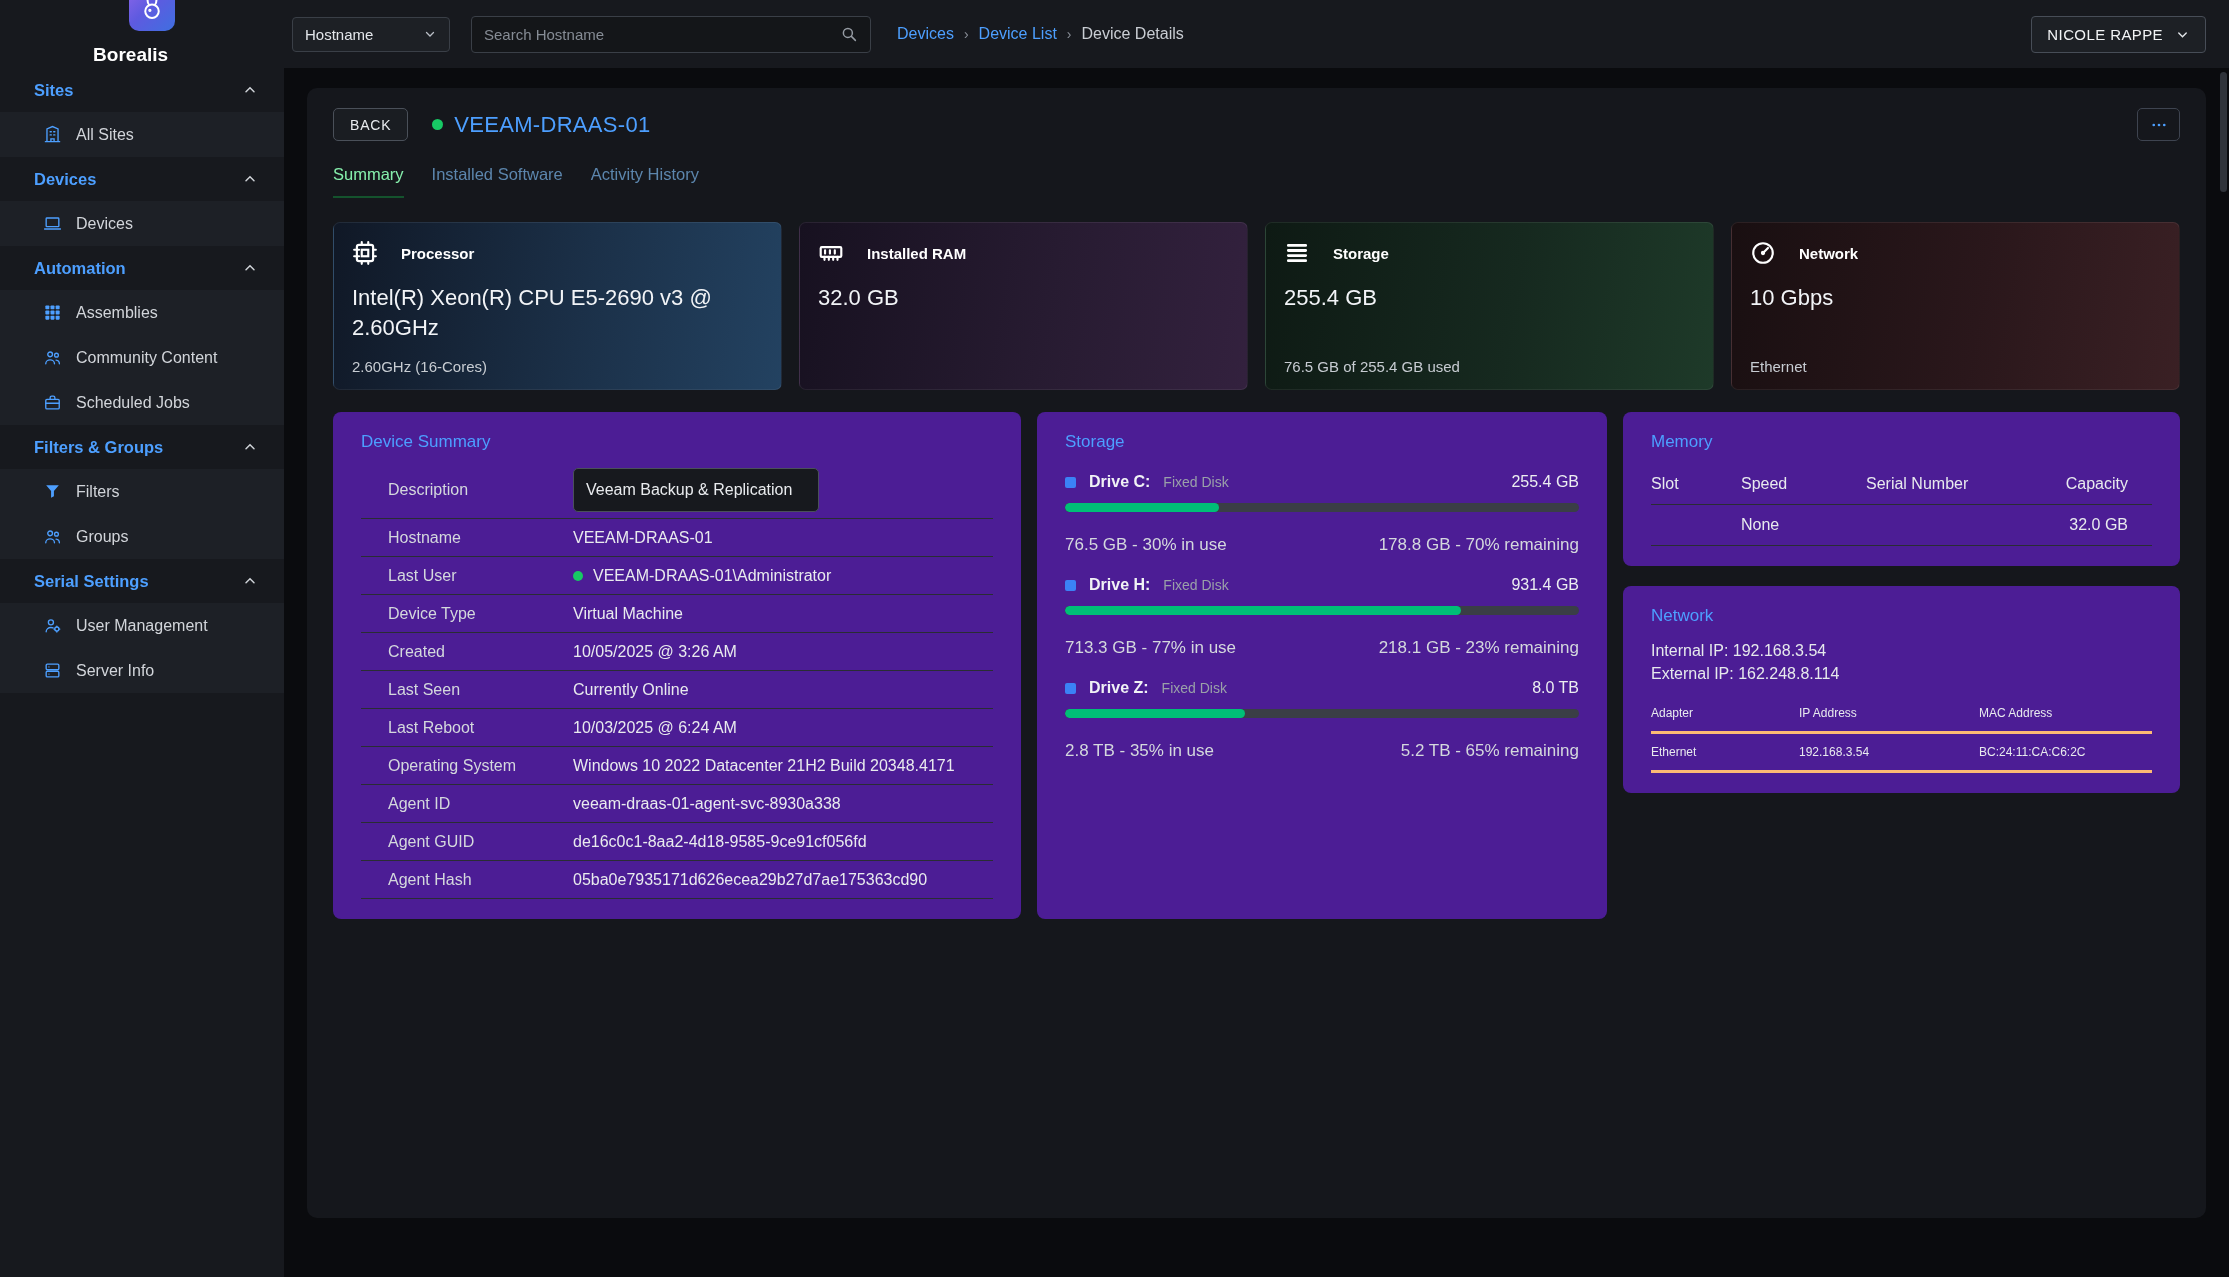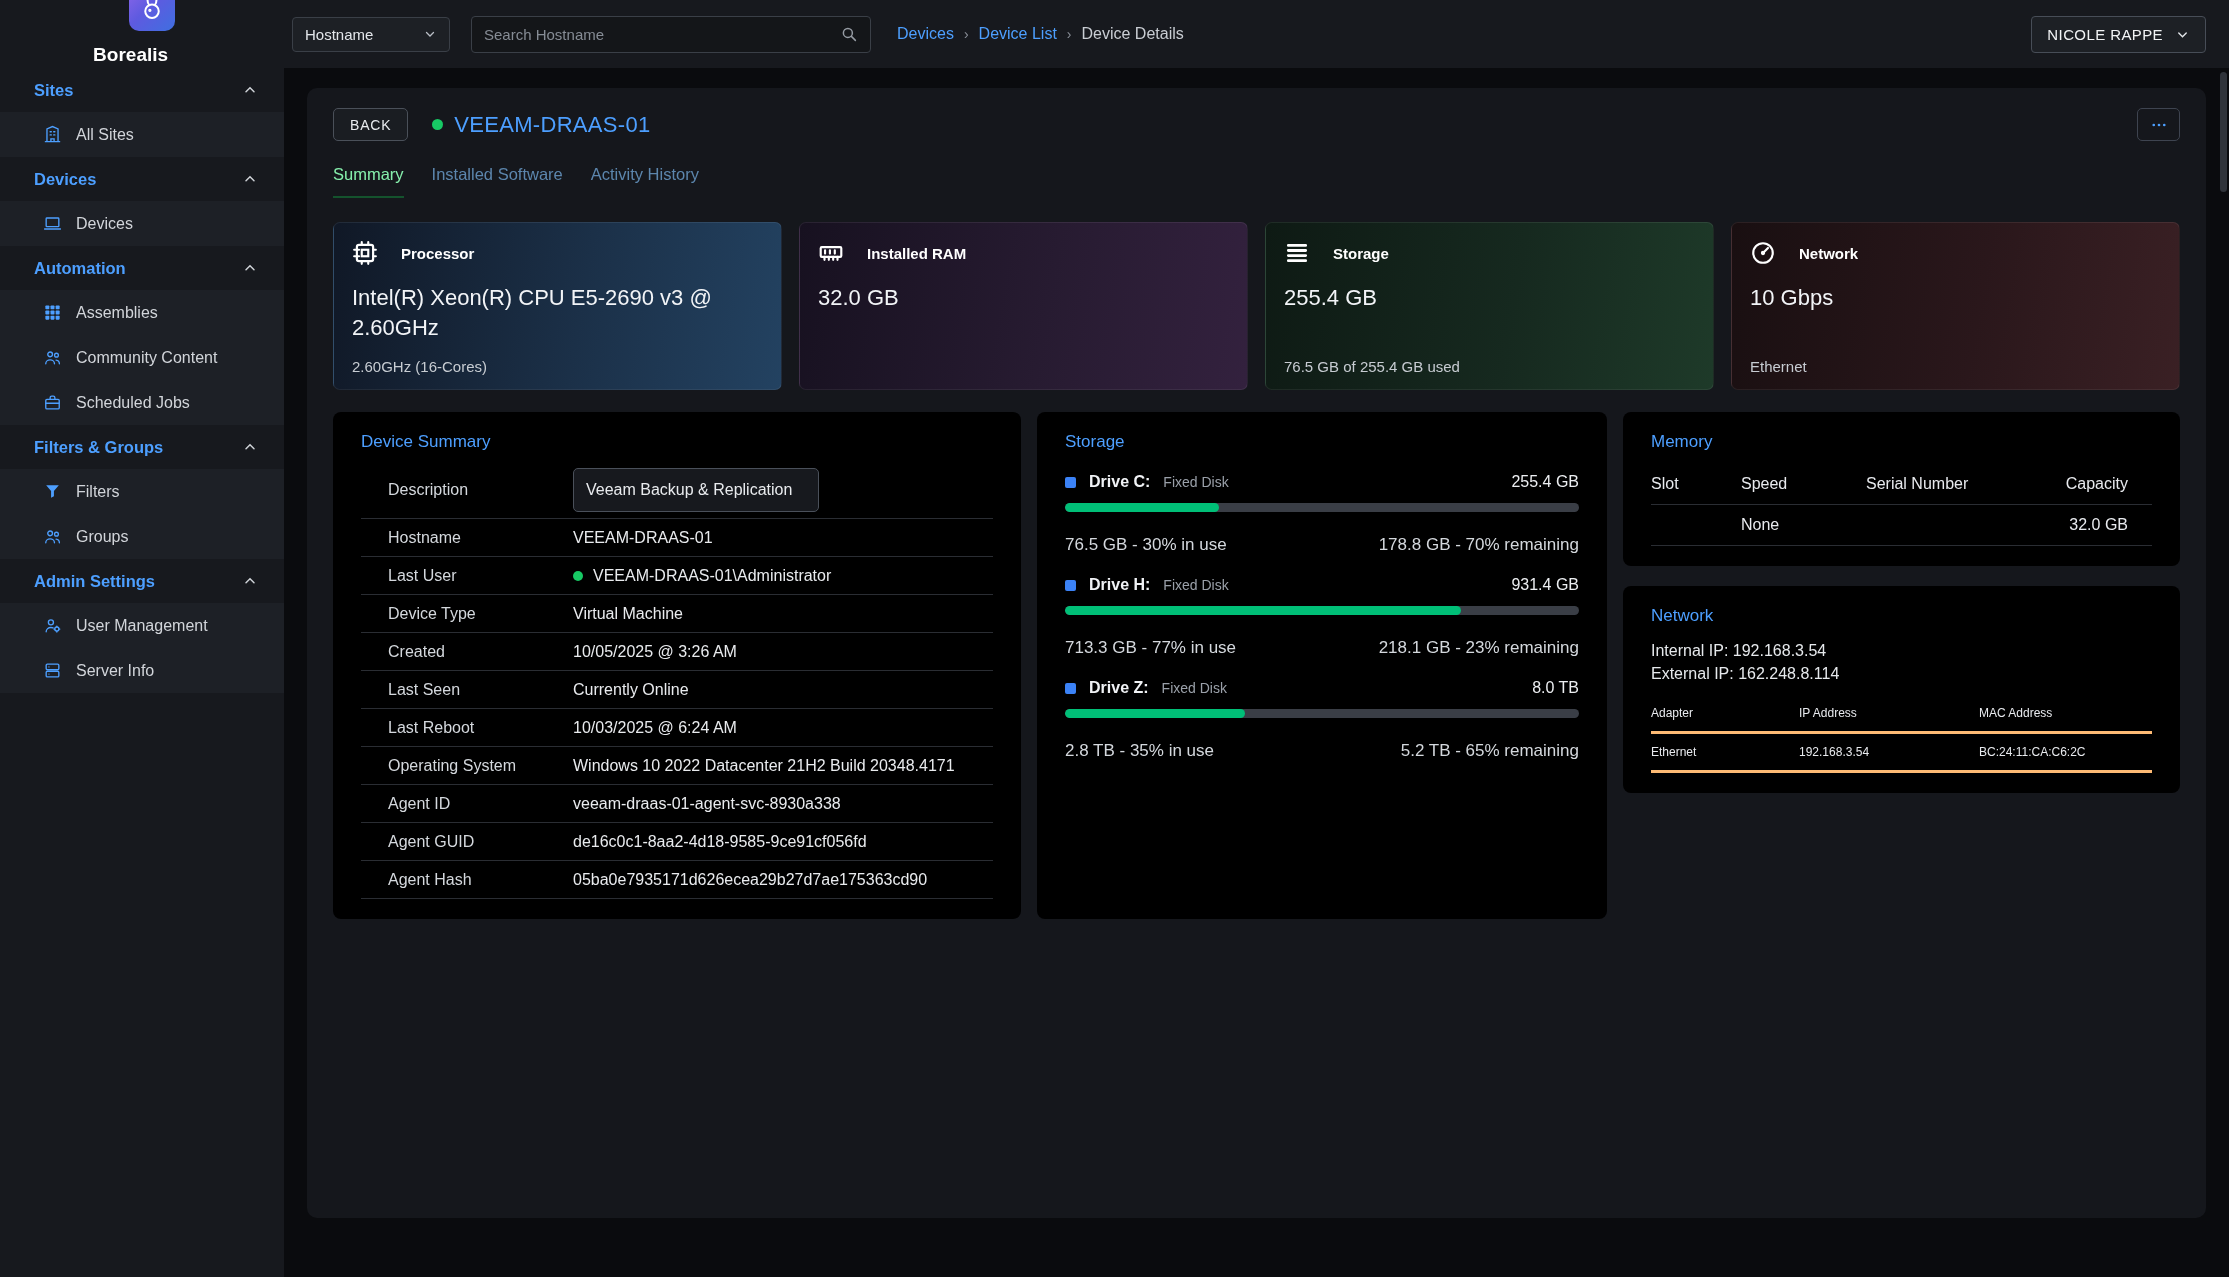--- a/index.html
+++ b/index.html
@@ -66,21 +66,21 @@
   .stat-head .ic { color:#ffffff; }
   .stat-value { font-size:22px; margin-top:17px; line-height:1.35; color:#f2f4f7; max-width:400px; }
   .stat-footer { position:absolute; left:18px; bottom:14px; font-size:15px; color:#c7ccd2; }
   .stat.processor { background:linear-gradient(100deg,#101826 0%,#1b3048 55%,#234261 100%); }
   .stat.ram       { background:linear-gradient(100deg,#171120 0%,#271b31 55%,#33213e 100%); }
   .stat.storage   { background:linear-gradient(100deg,#0e1a14 0%,#16291f 55%,#1e3a29 100%); }
   .stat.network   { background:linear-gradient(100deg,#190f11 0%,#2a171b 55%,#3a2024 100%); }
 
   
   .panels { display:grid; grid-template-columns:688px 570px 1fr; gap:16px; margin-top:22px; }
-  .panel { background:#000000; border-radius:8px; padding:20px 28px; }
+  .panel { background:#4c1d95; border-radius:8px; padding:20px 28px; }
   .panel-title { color:#4d9fff; font-size:17px; }
 
   
   .ds-row { display:flex; align-items:center; border-bottom:1px solid #2a2d33; padding:9px 0; font-size:16px; }
   .ds-row.first { margin-top:10px; padding:6px 0; }
   .ds-label { width:185px; flex-shrink:0; color:#d4d8dd;margin-left:27px; }
   .ds-value { color:#e9ebee; display:flex; align-items:center; gap:10px; min-height:19px; }
   .desc-input { width:246px; height:44px; background:#17191e; border:1px solid #4a505a; border-radius:5px;
                 color:#e9ebee; font-size:16px; padding:0 12px; font-family:inherit; outline:none; }
   .mini-dot { width:10px; height:10px; border-radius:50%; background:#17c964; flex-shrink:0; }
@@ -243,21 +243,21 @@
       <svg class="ic" width="19" height="19" viewBox="0 0 24 24" fill="none" stroke="currentColor" stroke-width="1.7" stroke-linecap="round">
         <circle cx="9" cy="8" r="3"></circle>
           <path d="M3.5 20c0-3 2.5-5 5.5-5s5.5 2 5.5 5"></path>
           <circle cx="17" cy="9" r="2.4"></circle>
           <path d="M16.5 15.3c2.6.3 4.2 2.1 4.2 4.7"></path>
       </svg>
       <span>Groups</span>
     </div>
 
     <div class="side-header">
-      <span>Admin Settings</span>
+      <span>Serial Settings</span>
       <svg class="ic" width="16" height="16" viewBox="0 0 24 24" fill="none" stroke="#cfd3d8" stroke-width="2.2" stroke-linecap="round">
           <polyline points="6,14.5 12,8.5 18,14.5"></polyline>
         </svg>
     </div>
     <div class="side-item">
       <svg class="ic" width="19" height="19" viewBox="0 0 24 24" fill="none" stroke="currentColor" stroke-width="1.7" stroke-linecap="round">
         <circle cx="10" cy="8" r="3.2"></circle>
           <path d="M4 20c0-3.3 2.7-5.5 6-5.5 1 0 1.9.2 2.7.6"></path>
         <circle cx="17.5" cy="16.5" r="2.6"></circle>
           <path d="M17.5 12.8v1.2M17.5 19v1.2M13.8 16.5H15M20 16.5h1.2"></path>

